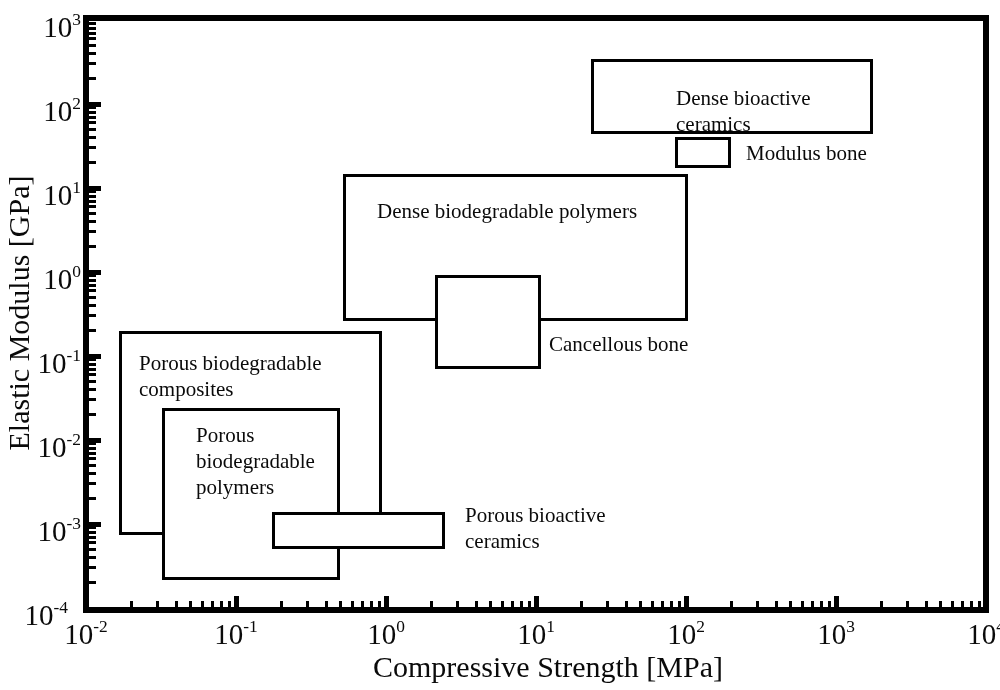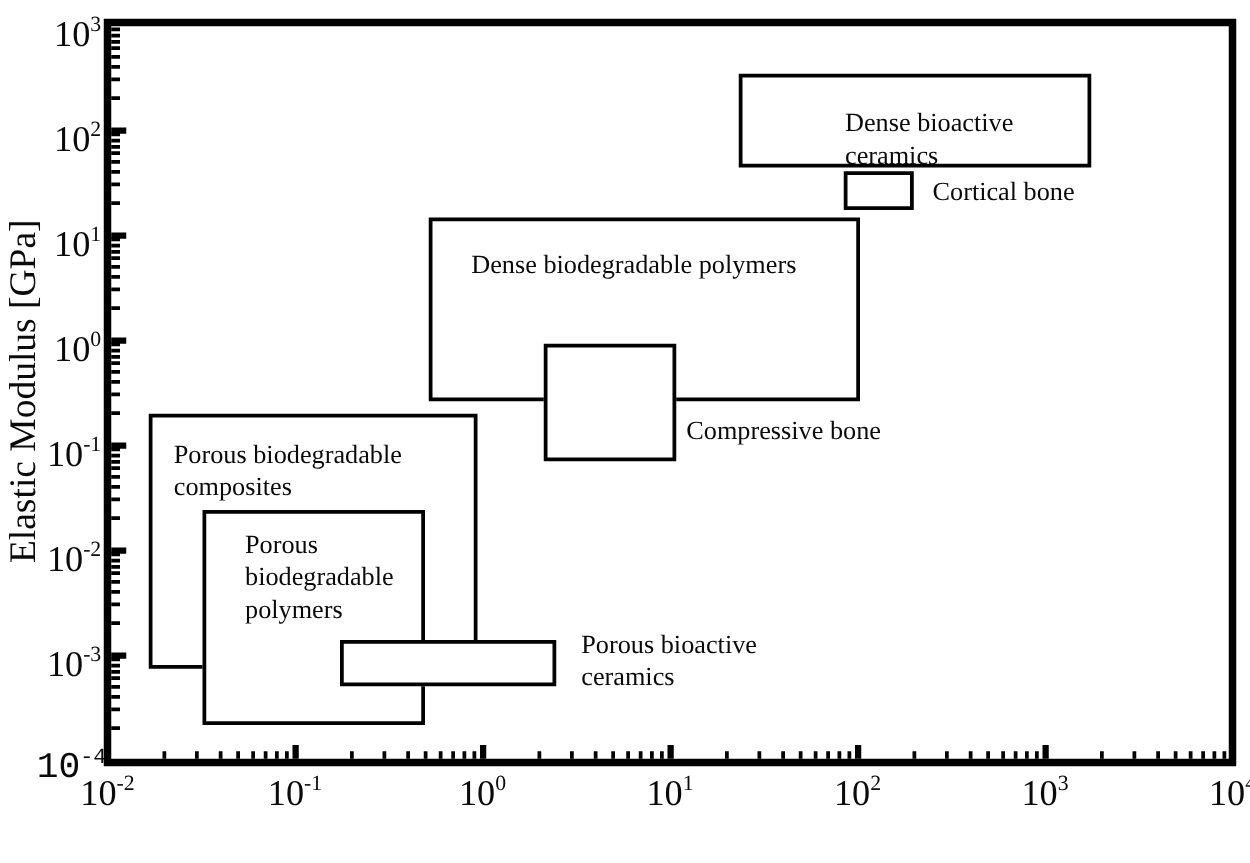--- a/index.html
+++ b/index.html
@@ -163,37 +163,38 @@
   <div id="layer-regions">
       <div class="region-box" style="left: 119px; top: 331px; width: 263px; height: 204px;"></div>
       <div class="region-label" style="left: 139px; top: 350px;">Porous biodegradable<br>composites</div>
       <div class="region-box" style="left: 162px; top: 408px; width: 178px; height: 172px;"></div>
       <div class="region-label" style="left: 196px; top: 422px;">Porous<br>biodegradable<br>polymers</div>
       <div class="region-box" style="left: 272px; top: 512px; width: 173px; height: 37px;"></div>
       <div class="region-label" style="left: 465px; top: 502px;">Porous bioactive<br>ceramics</div>
       <div class="region-box" style="left: 343px; top: 174px; width: 345px; height: 147px;"></div>
       <div class="region-label" style="left: 377px; top: 198px;">Dense biodegradable polymers</div>
       <div class="region-box" style="left: 435px; top: 275px; width: 106px; height: 94px;"></div>
-      <div class="region-label" style="left: 549px; top: 331px;">Compressive bone</div>
+      <div class="region-label" style="left: 549px; top: 331px;">Cancellous bone</div>
       <div class="region-box" style="left: 591px; top: 59px; width: 282px; height: 75px;"></div>
       <div class="region-label" style="left: 676px; top: 85px;">Dense bioactive<br>ceramics</div>
       <div class="region-box" style="left: 675px; top: 137px; width: 56px; height: 31px;"></div>
-      <div class="region-label" style="left: 746px; top: 140px;">Cortical bone</div>
+      <div class="region-label" style="left: 746px; top: 140px;">Modulus bone</div>
     </div>
   <div id="layer-ticklabels">
       <div class="tick-label x-label" style="left: 86px; top: 612px;">10<sup>-2</sup></div>
       <div class="tick-label x-label" style="left: 236px; top: 612px;">10<sup>-1</sup></div>
       <div class="tick-label x-label" style="left: 386px; top: 612px;">10<sup>0</sup></div>
       <div class="tick-label x-label" style="left: 536px; top: 612px;">10<sup>1</sup></div>
       <div class="tick-label x-label" style="left: 686px; top: 612px;">10<sup>2</sup></div>
       <div class="tick-label x-label" style="left: 836px; top: 612px;">10<sup>3</sup></div>
       <div class="tick-label x-label" style="left: 986px; top: 612px;">10<sup>4</sup></div>
       <div class="tick-label y-label" style="left: 81px; top: 5px;">10<sup>3</sup></div>
       <div class="tick-label y-label" style="left: 81px; top: 89px;">10<sup>2</sup></div>
       <div class="tick-label y-label" style="left: 81px; top: 173px;">10<sup>1</sup></div>
       <div class="tick-label y-label" style="left: 81px; top: 257px;">10<sup>0</sup></div>
       <div class="tick-label y-label" style="left: 81px; top: 341px;">10<sup>-1</sup></div>
       <div class="tick-label y-label" style="left: 81px; top: 425px;">10<sup>-2</sup></div>
       <div class="tick-label y-label" style="left: 81px; top: 509px;">10<sup>-3</sup></div>
-      <div class="tick-label y-label" style="left: 85px; top: 593px; font-family: Liberation Mono, monospace;">10<sup>-4</sup></div>
+      <div class="tick-label y-label" style="left: 68px; top: 593px;">10<sup>-4</sup></div>
     </div>
+  <div id="x-axis-title" class="axis-title">Compressive Strength [MPa]</div>
   <div id="y-axis-title" class="axis-title">Elastic Modulus [GPa]</div>
 </div>
 
 </body></html>

